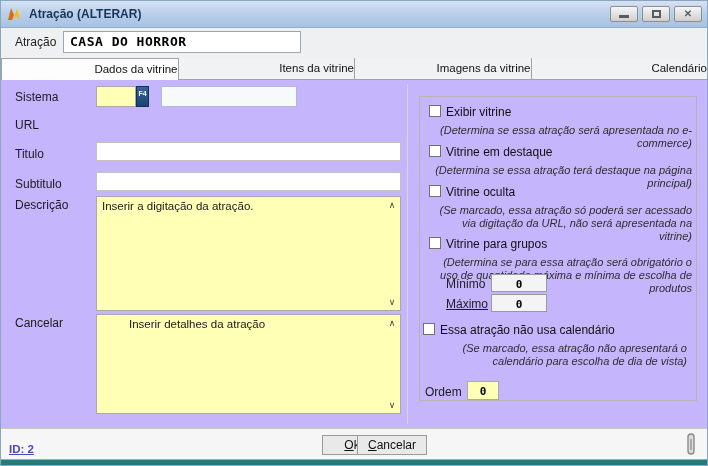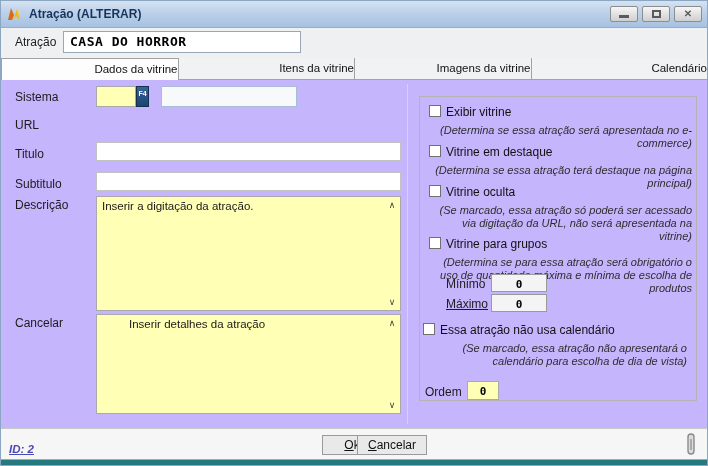--- a/index.html
+++ b/index.html
@@ -90,21 +90,21 @@
     position:absolute; width:32px; height:19px; background:#ffffb5; border:1px solid #a9a9a9;
     text-align:center; font-family:"DejaVu Sans Mono", monospace; font-weight:bold; font-size:11px; padding-top:3px;
   }
   
   #footer {
     position:absolute; left:0; top:427px; width:706px; height:31px;
     background:#f6f6f6; border-top:1px solid #c9c9c9;
   }
   #id-link {
     position:absolute; left:8px; top:14px; font-size:11.5px; font-weight:bold;
-    color:#4949b8; text-decoration:underline; cursor:pointer;font-style:italic;
+    color:#4949b8; text-decoration:underline; cursor:pointer;
   }
   .btn {
     position:absolute; top:6px; height:20px; background:#e9e9e9; border:1px solid #9a9a9a;
     font-size:12px; color:#111; text-align:center; cursor:pointer;
   }
   .btn span { display:block; padding-top:2px; }
   .btn span::first-letter { text-decoration:underline; }
   #paperclip { position:absolute; right:10px; top:3px; cursor:pointer; }
   #bottom-strip {
     position:absolute; left:0; top:458px; width:706px; height:7px;

